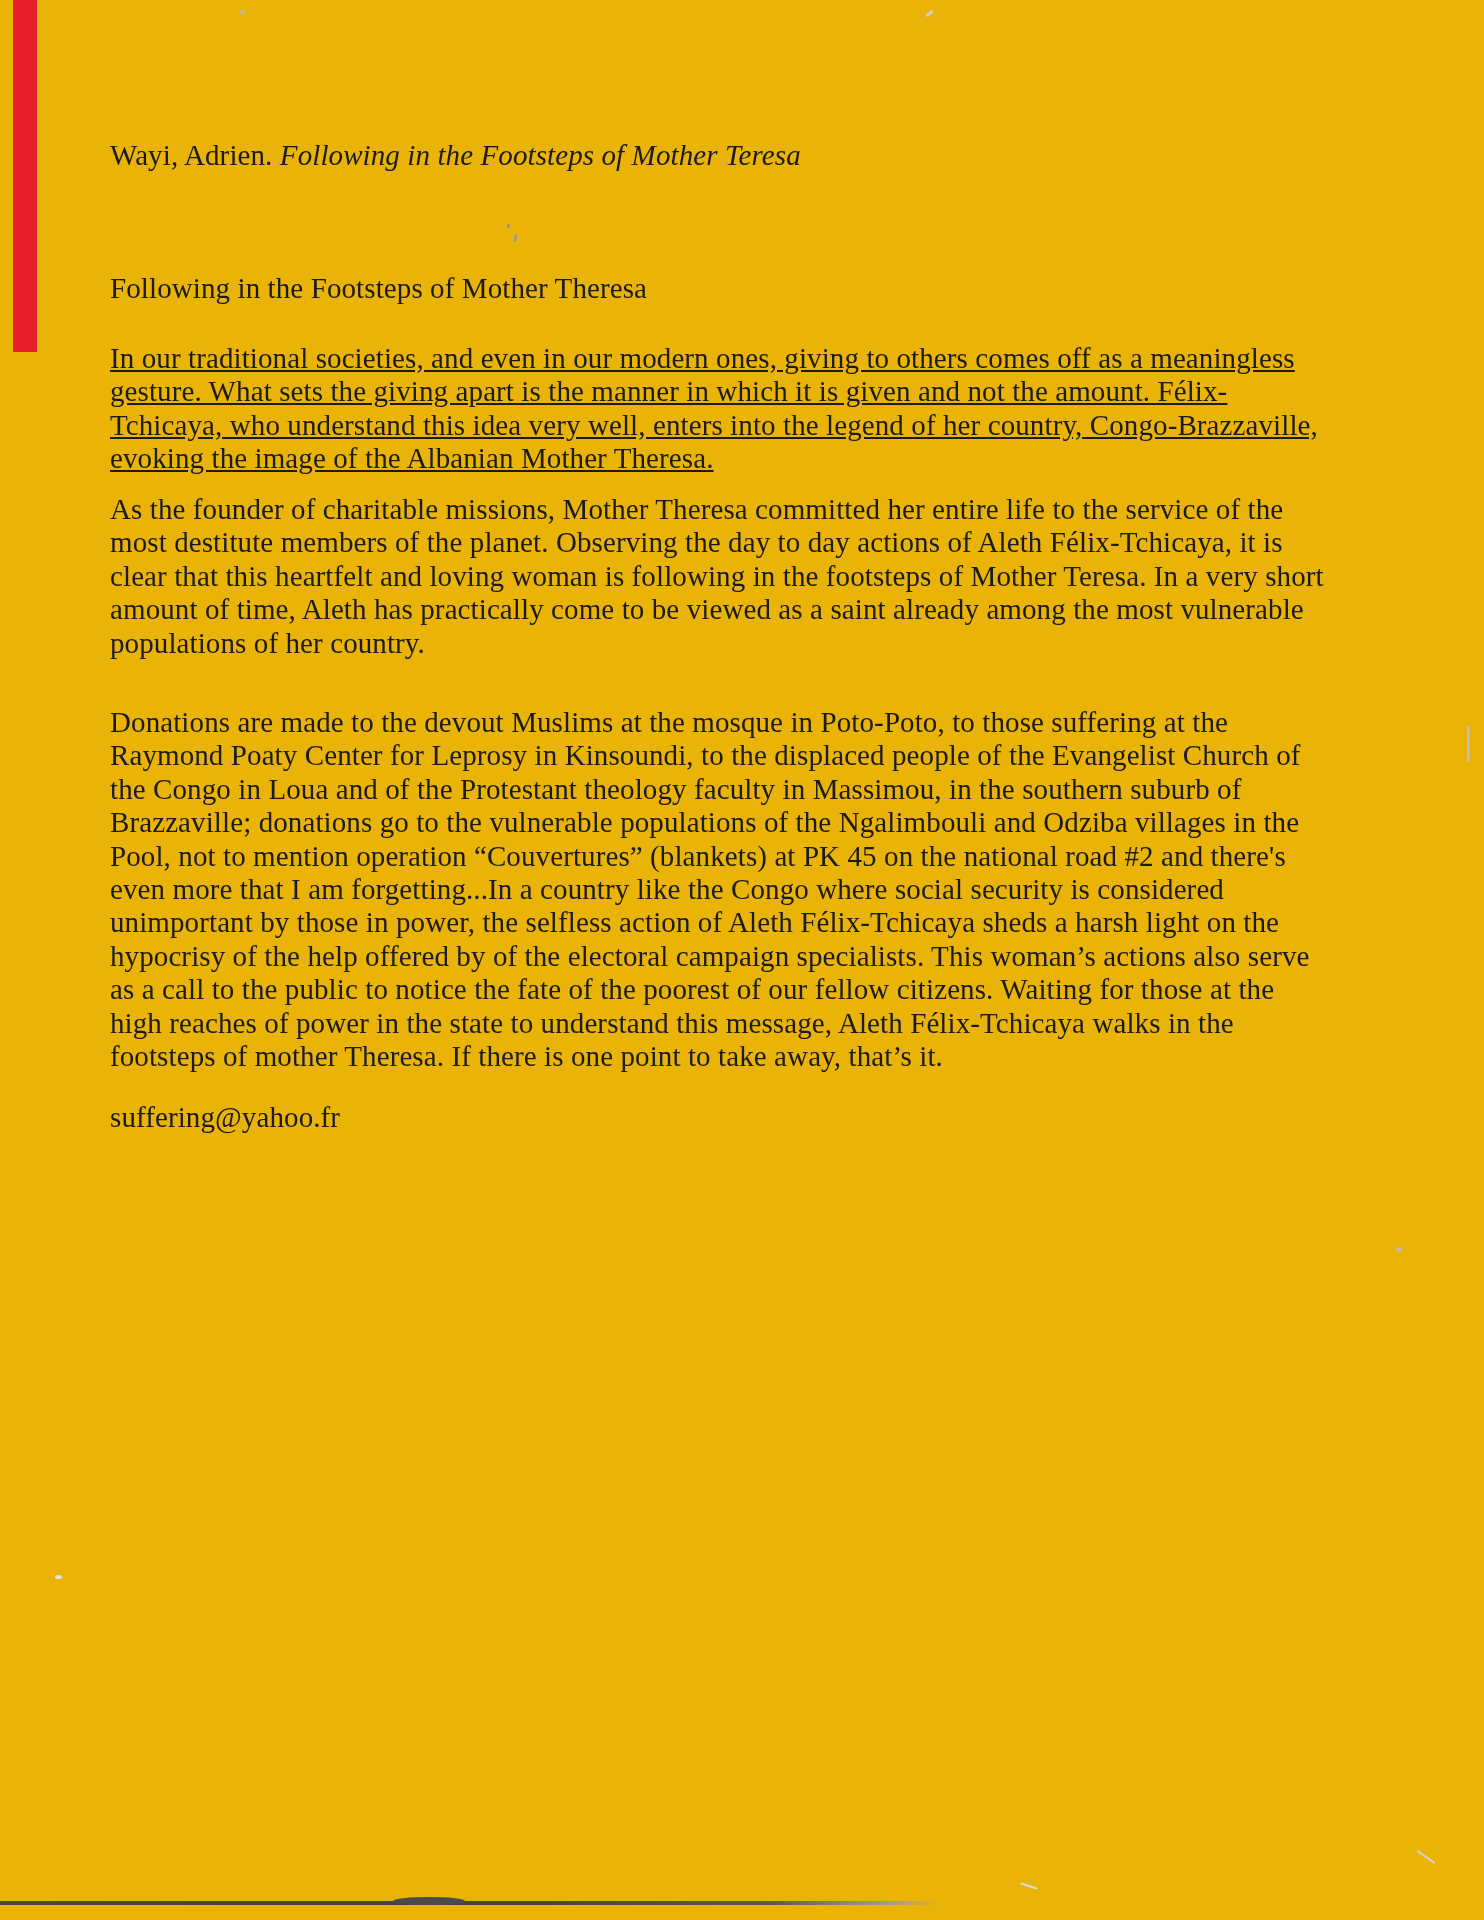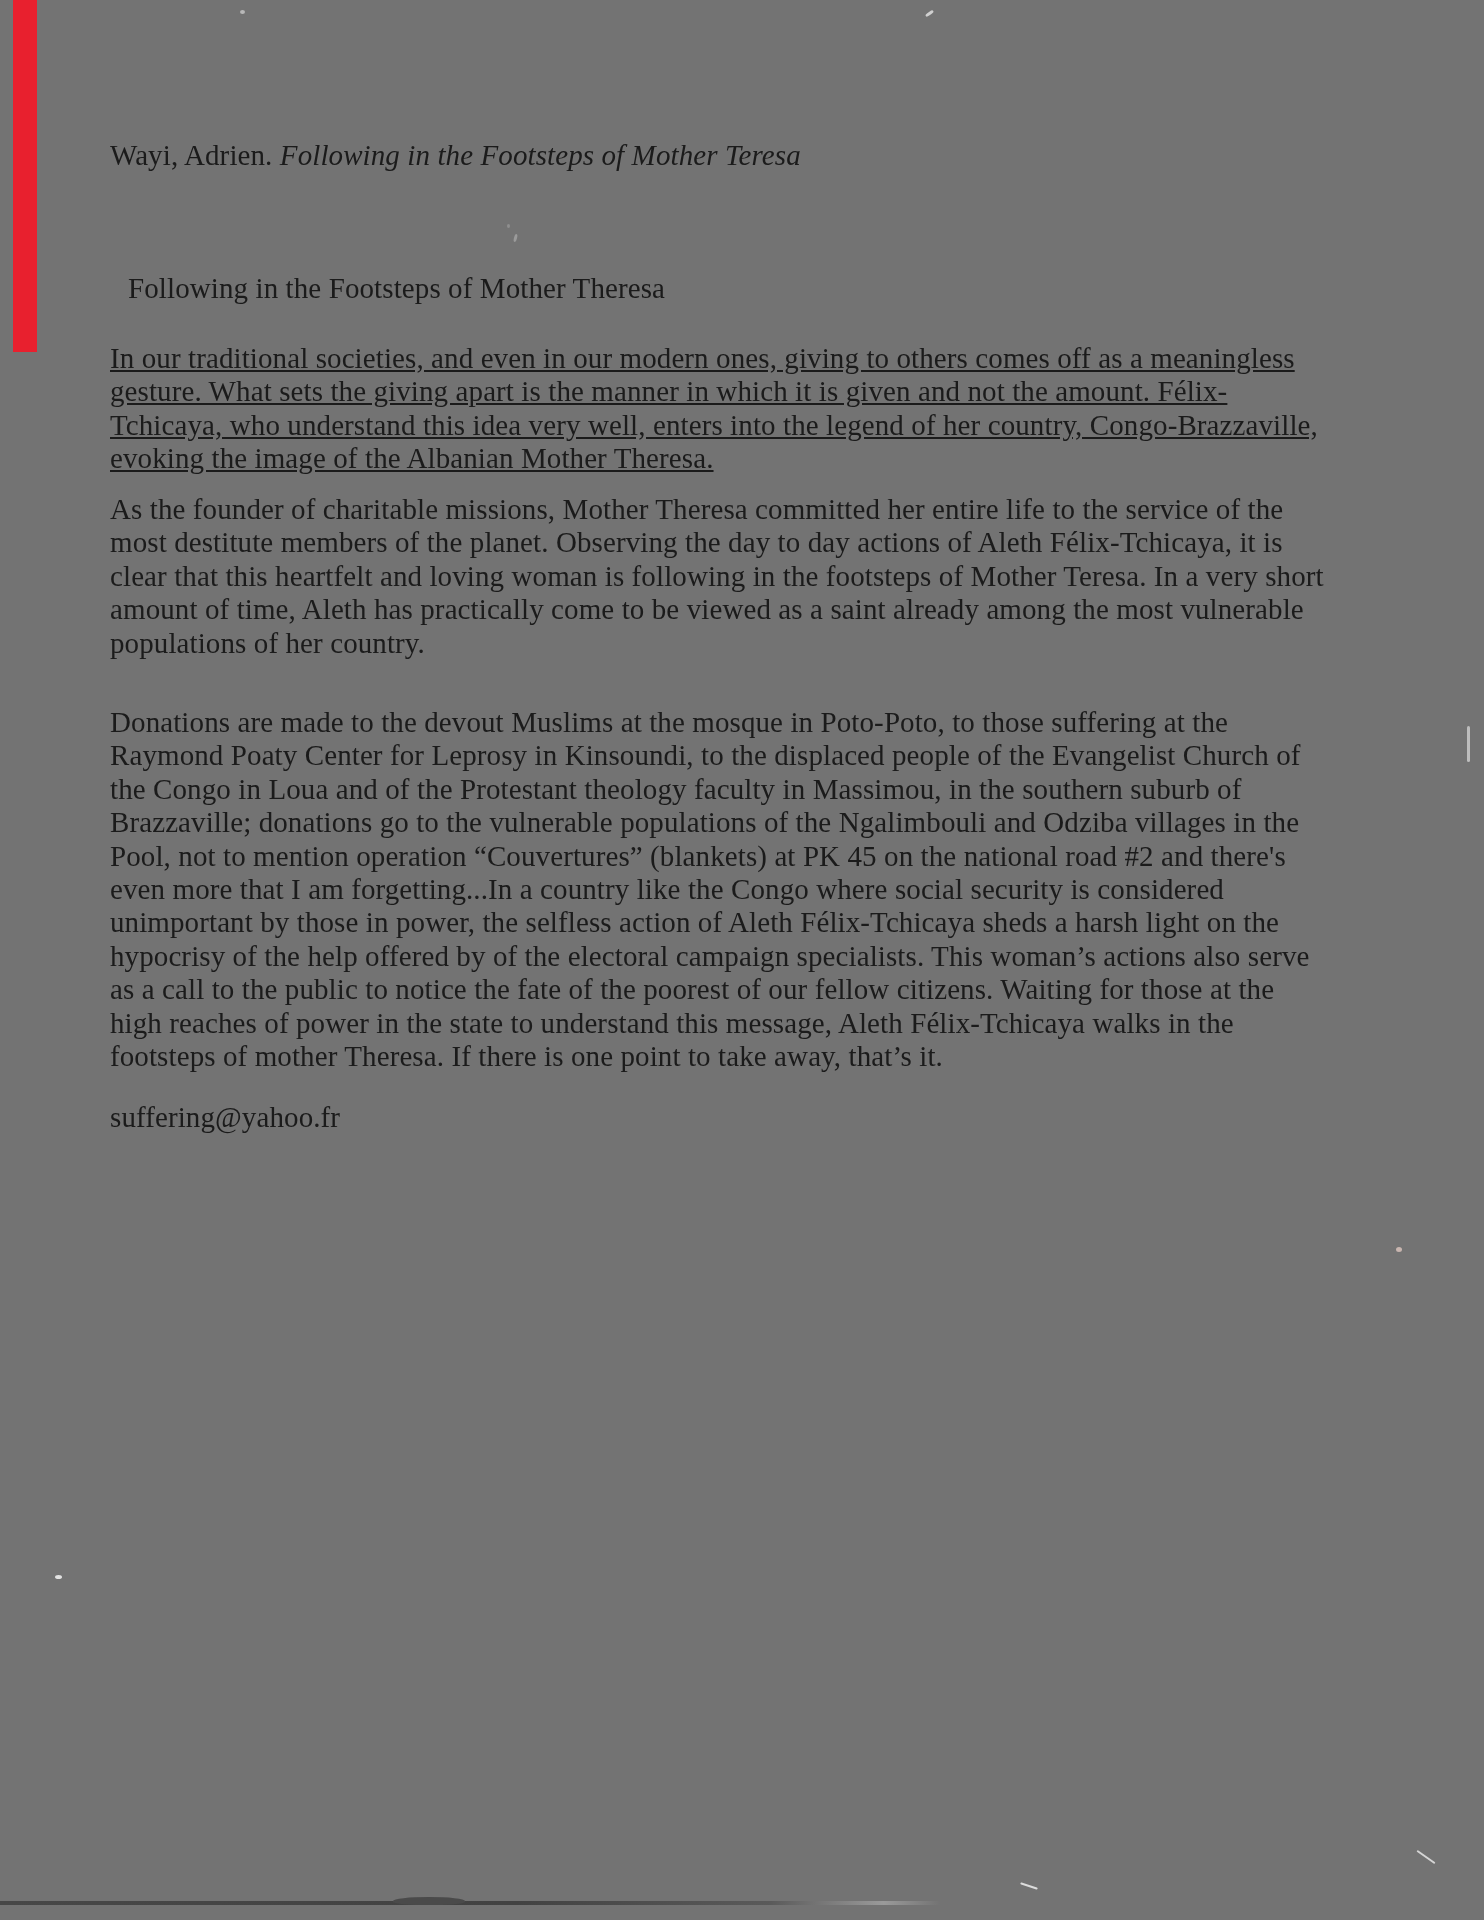--- a/index.html
+++ b/index.html
@@ -4,21 +4,21 @@
 <style>
   html, body {
     margin: 0;
     padding: 0;
     background: #ffffff;
   }
   .page {
     position: relative;
     width: 1484px;
     height: 1920px;
-    background: #737373;
+    background: #eab308;
     overflow: hidden;
     font-family: "Liberation Serif", "DejaVu Serif", serif;
     color: #1b1b1b;
   }
   .textblock {
     position: absolute;
     left: 110px;
     width: 1300px;
     font-size: 29px;
     line-height: 33.4px;
@@ -80,21 +80,21 @@
   <div class="speck speck-c"></div>
   <div class="speck speck-d"></div>
   <div class="scratch scratch-a"></div>
   <div class="scratch scratch-b"></div>
   <div class="bottom-line"></div>
   <div class="bottom-line-bump"></div>
 
   <div class="textblock title-line" style="top:139px;"><span>Wayi, Adrien.</span> <em>Following in the Footsteps of Mother Teresa</em></div>
 
 
-  <div class="textblock" style="top:272px;margin-left:18px;">Following in the Footsteps of Mother Theresa</div>
+  <div class="textblock" style="top:272px;">Following in the Footsteps of Mother Theresa</div>
 
   <div class="textblock" style="top:342px;text-decoration:underline;">In our traditional societies, and even in our modern ones, giving to others comes off as a meaningless
 gesture. What sets the giving apart is the manner in which it is given and not the amount. Félix-
 Tchicaya, who understand this idea very well, enters into the legend of her country, Congo-Brazzaville,
 evoking the image of the Albanian Mother Theresa.</div>
 
   <div class="textblock" style="top:493px;">As the founder of charitable missions, Mother Theresa committed her entire life to the service of the
 most destitute members of the planet. Observing the day to day actions of Aleth Félix-Tchicaya, it is
 clear that this heartfelt and loving woman is following in the footsteps of Mother Teresa. In a very short
 amount of time, Aleth has practically come to be viewed as a saint already among the most vulnerable

